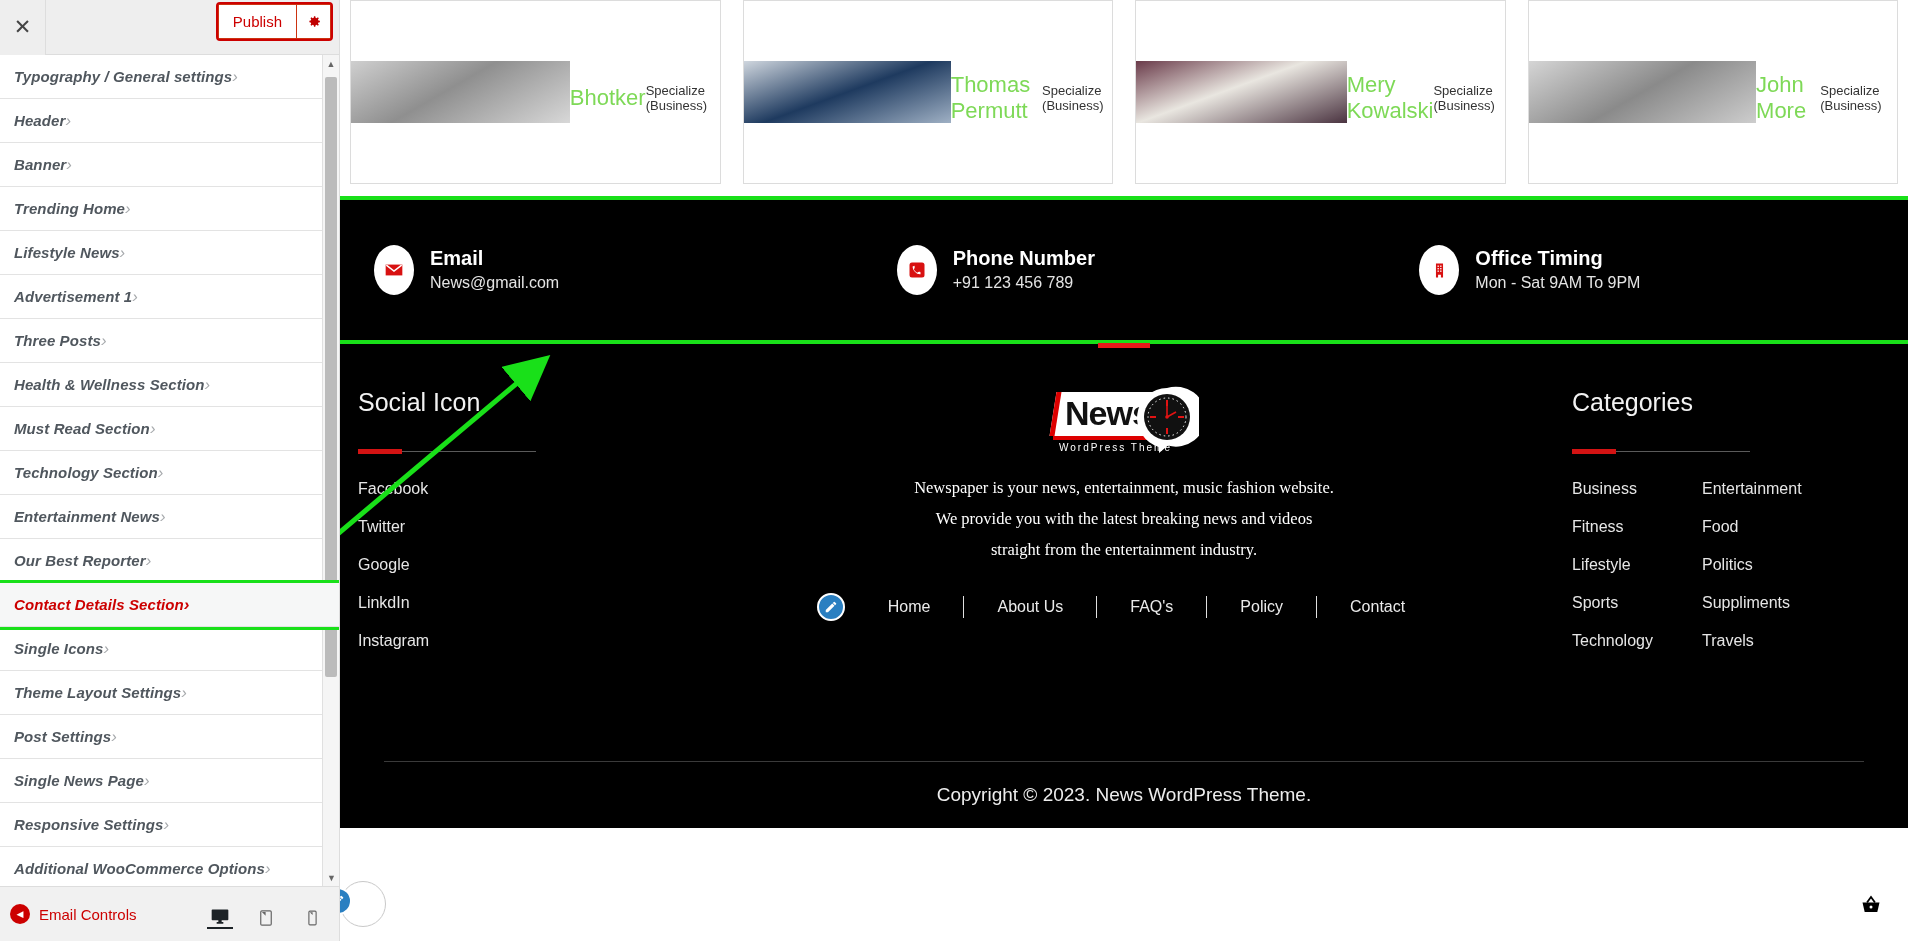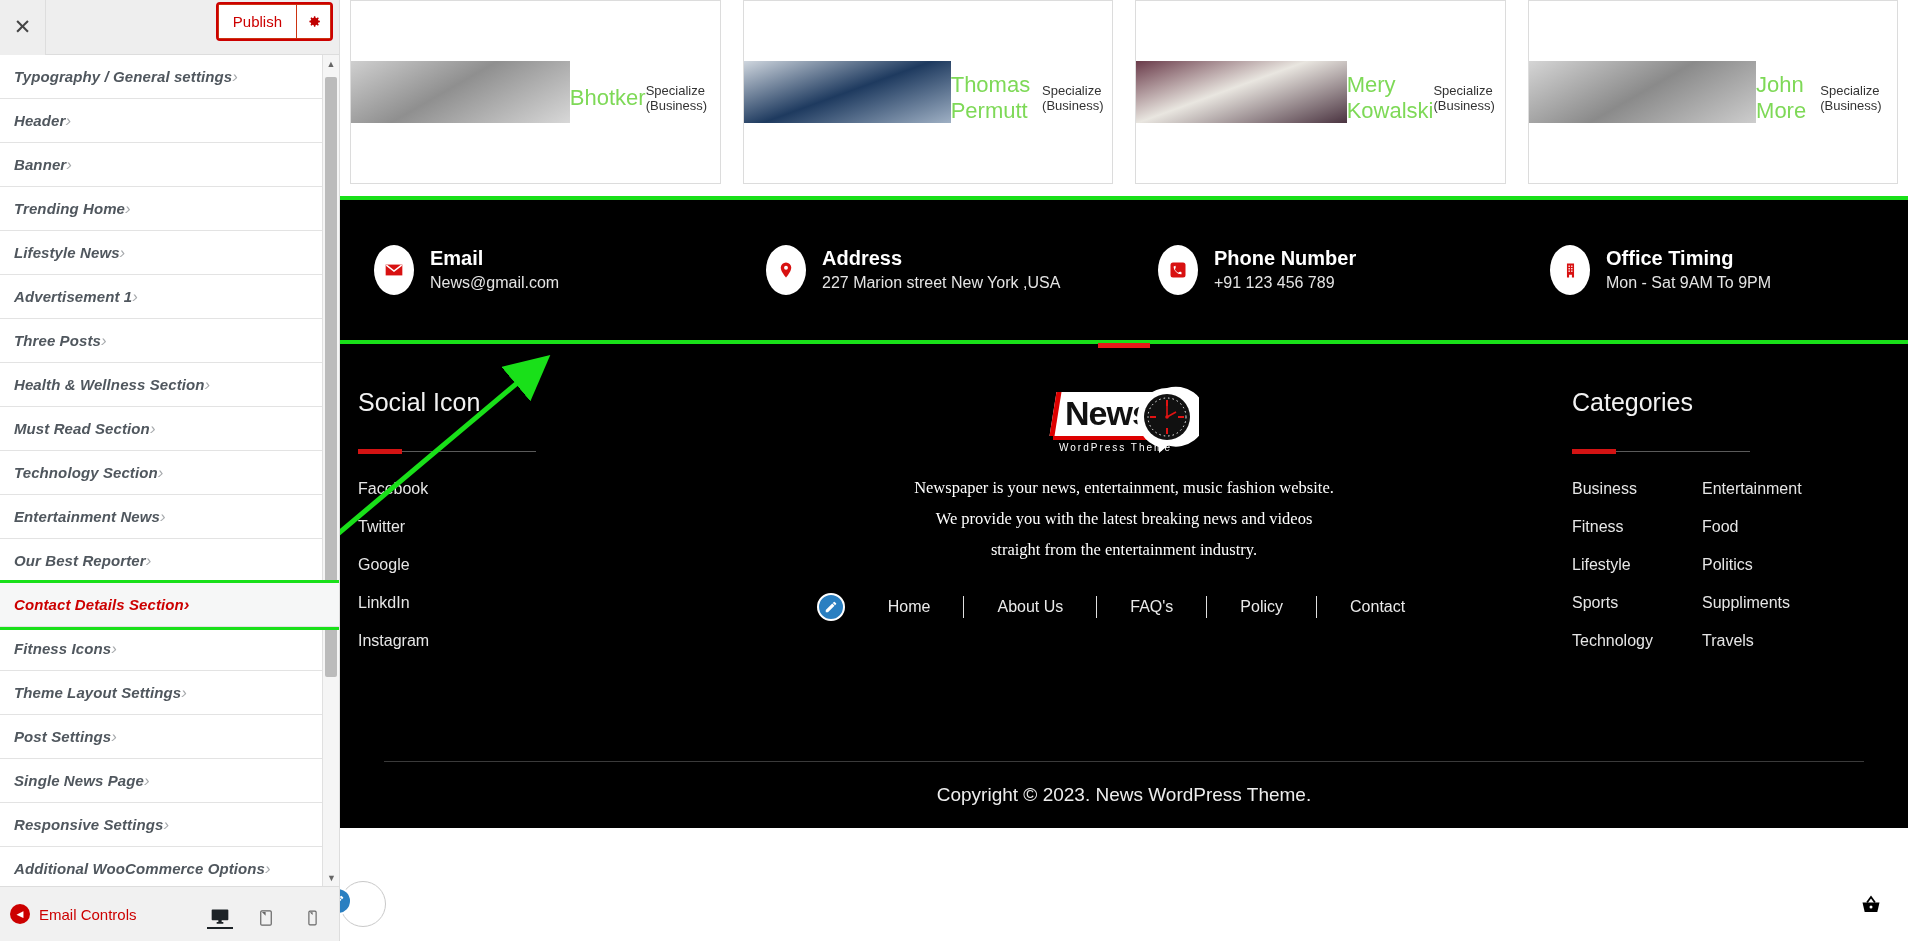--- a/index.html
+++ b/index.html
@@ -248,21 +248,21 @@
           </div>
           <div class="cz-item">
             <span class="lbl">Our Best Reporter</span>
             <span class="chev">›</span>
           </div>
           <div class="cz-item active">
             <span class="lbl">Contact Details Section</span>
             <span class="chev">›</span>
           </div>
           <div class="cz-item">
-            <span class="lbl">Fitness Icons</span>
+            <span class="lbl">Single Icons</span>
             <span class="chev">›</span>
           </div>
           <div class="cz-item">
             <span class="lbl">Theme Layout Settings</span>
             <span class="chev">›</span>
           </div>
           <div class="cz-item">
             <span class="lbl">Post Settings</span>
             <span class="chev">›</span>
           </div>
@@ -347,32 +347,20 @@
               <path d="M2 5.5h20v13H2z" fill="#d81111"></path>
               <path d="M2.8 6.2l9.2 7 9.2-7" stroke="#fff" stroke-width="1.8" fill="none"></path>
             </svg>
           </div>
           <div>
             <div class="ci-title">Email</div>
             <div class="ci-value">News@gmail.com</div>
           </div>
         </div>
 
-        <div class="contact-item">
-          <div class="ci-icon">
-            <svg width="18" height="22" viewBox="0 0 24 24" fill="#d81111">
-              <path d="M12 2a7 7 0 00-7 7c0 5.2 7 13 7 13s7-7.8 7-13a7 7 0 00-7-7z"></path>
-              <circle cx="12" cy="9" r="2.6" fill="#fff"></circle>
-            </svg>
-          </div>
-          <div>
-            <div class="ci-title">Address</div>
-            <div class="ci-value">227 Marion street New York ,USA</div>
-          </div>
-        </div>
 
         <div class="contact-item">
           <div class="ci-icon">
             <svg width="20" height="20" viewBox="0 0 24 24">
               <rect x="3" y="3" width="18" height="18" rx="3" fill="#d81111"></rect>
               <path d="M9 7c.6 2 .2 3.2-.7 4 .9 2 2.1 3.3 4 4.2.9-1 2-1.3 3.8-.8l.2 2.6c-4.6.6-9.4-4.3-9.6-9.3z" fill="#fff"></path>
             </svg>
           </div>
           <div>
             <div class="ci-title">Phone Number</div>

